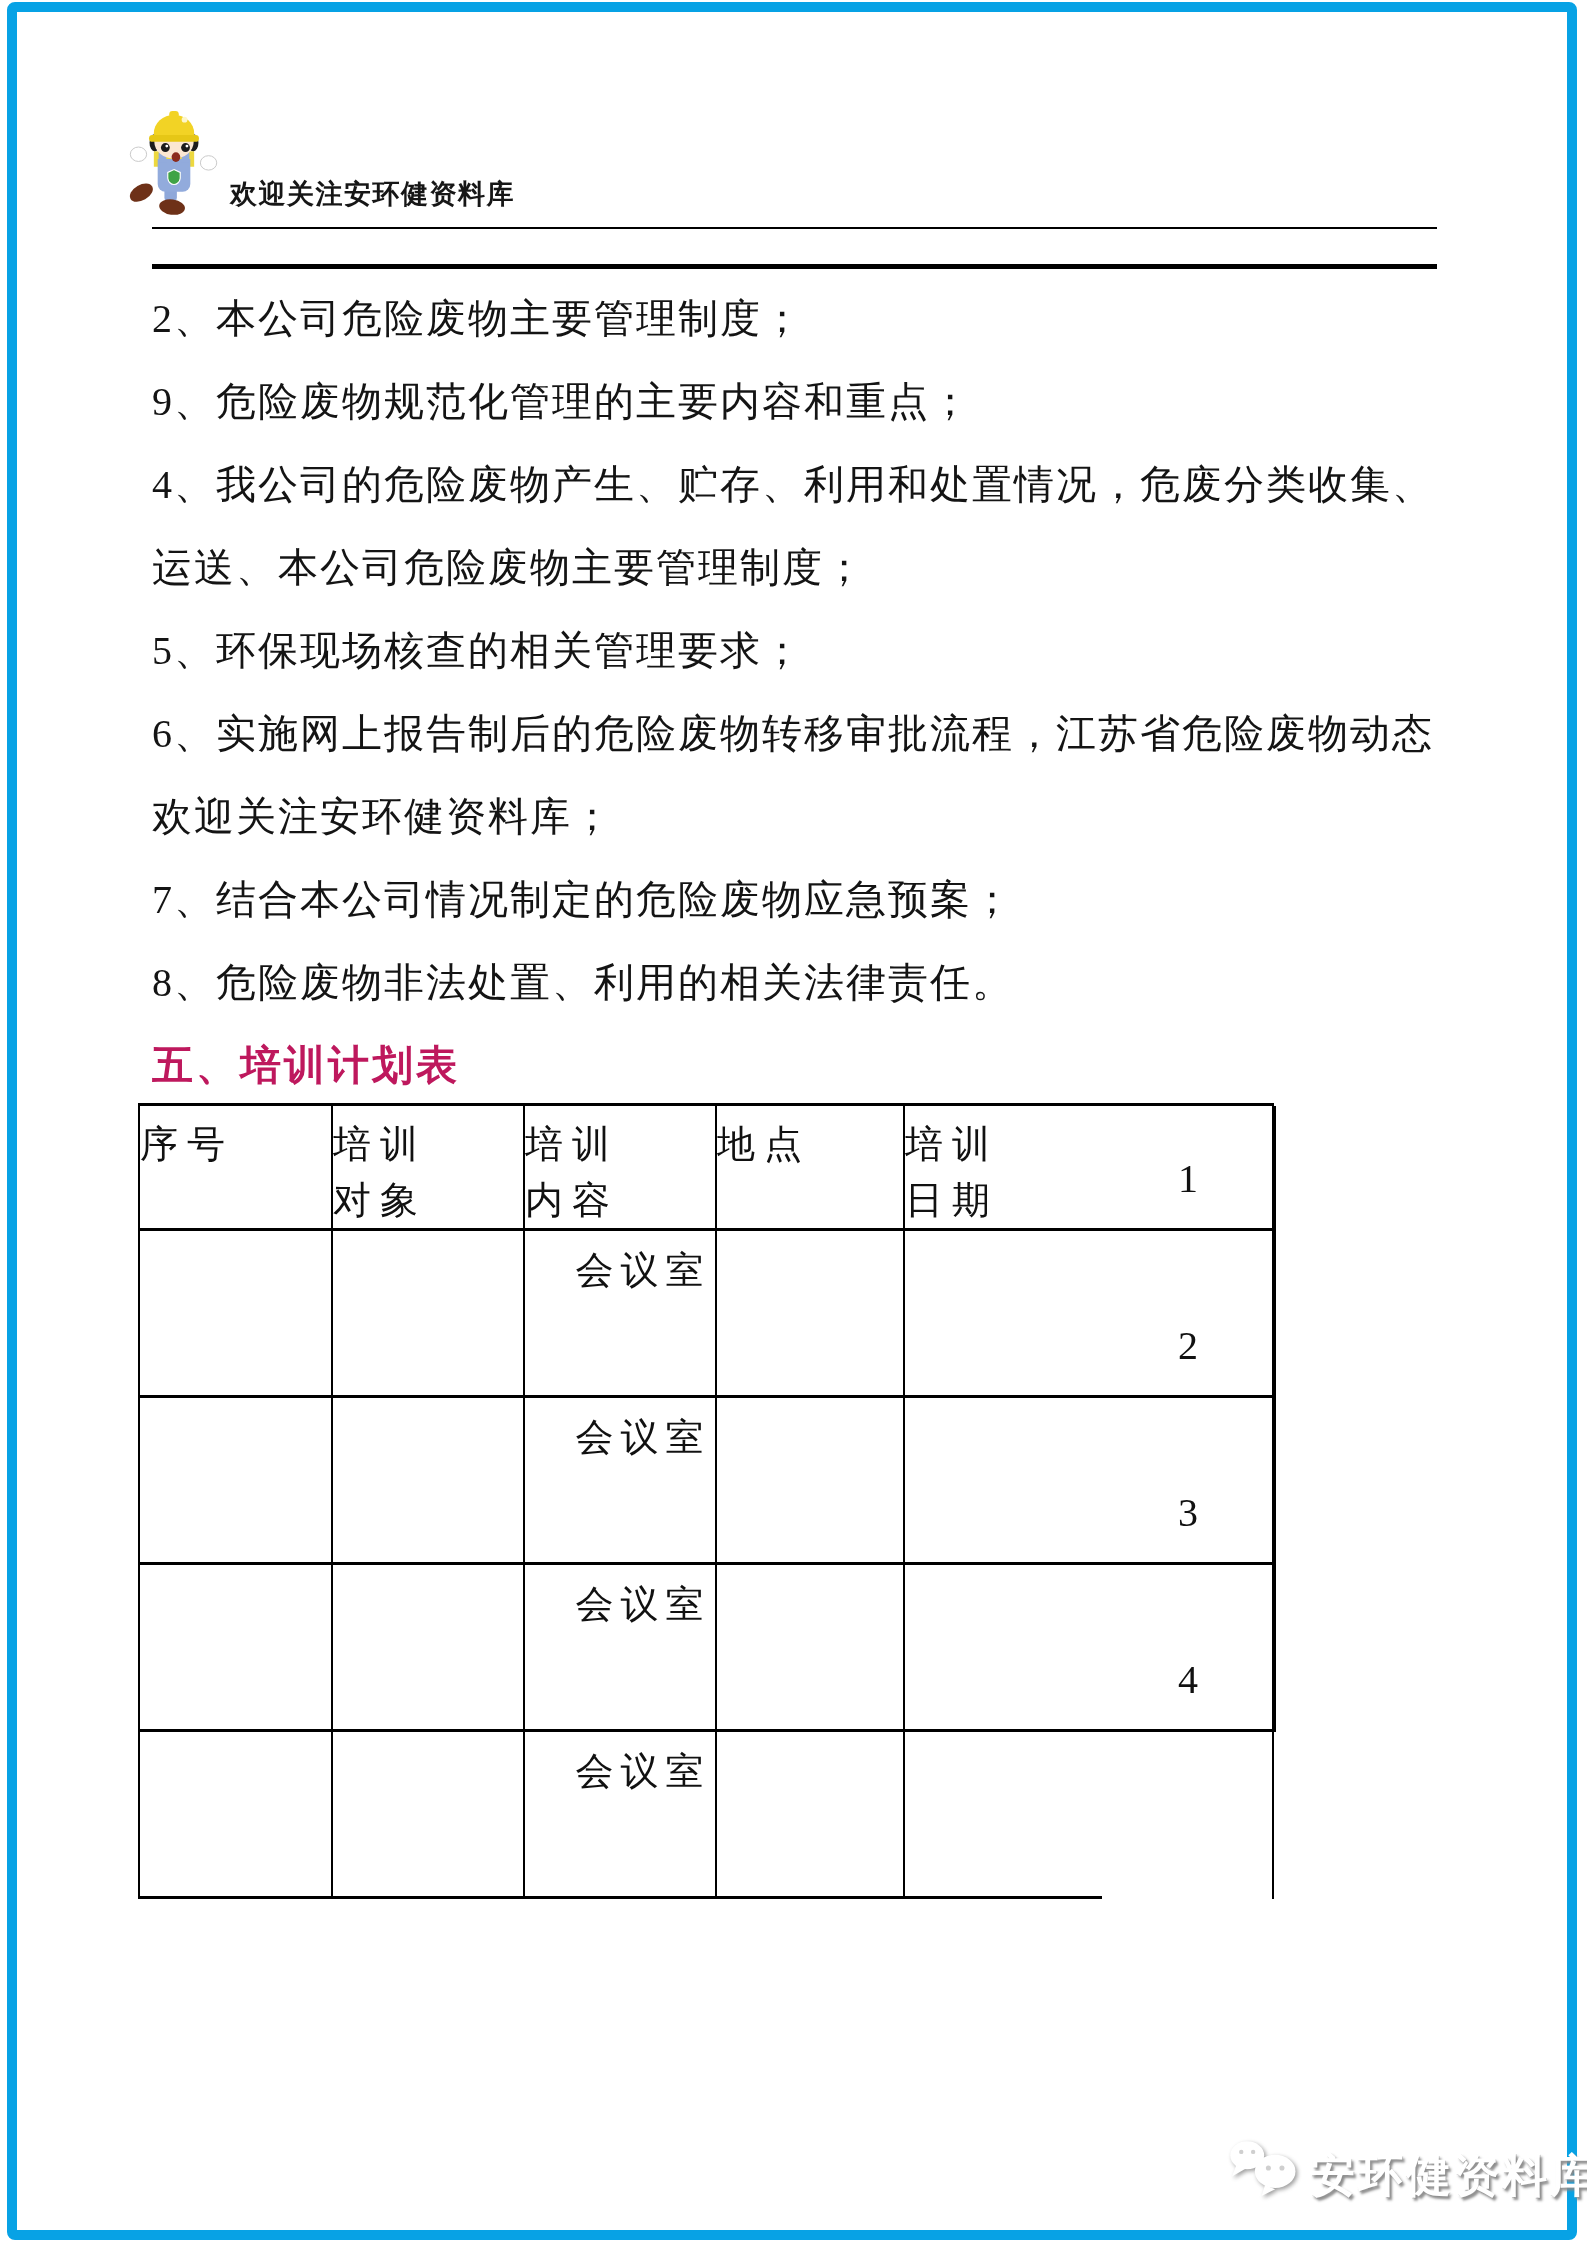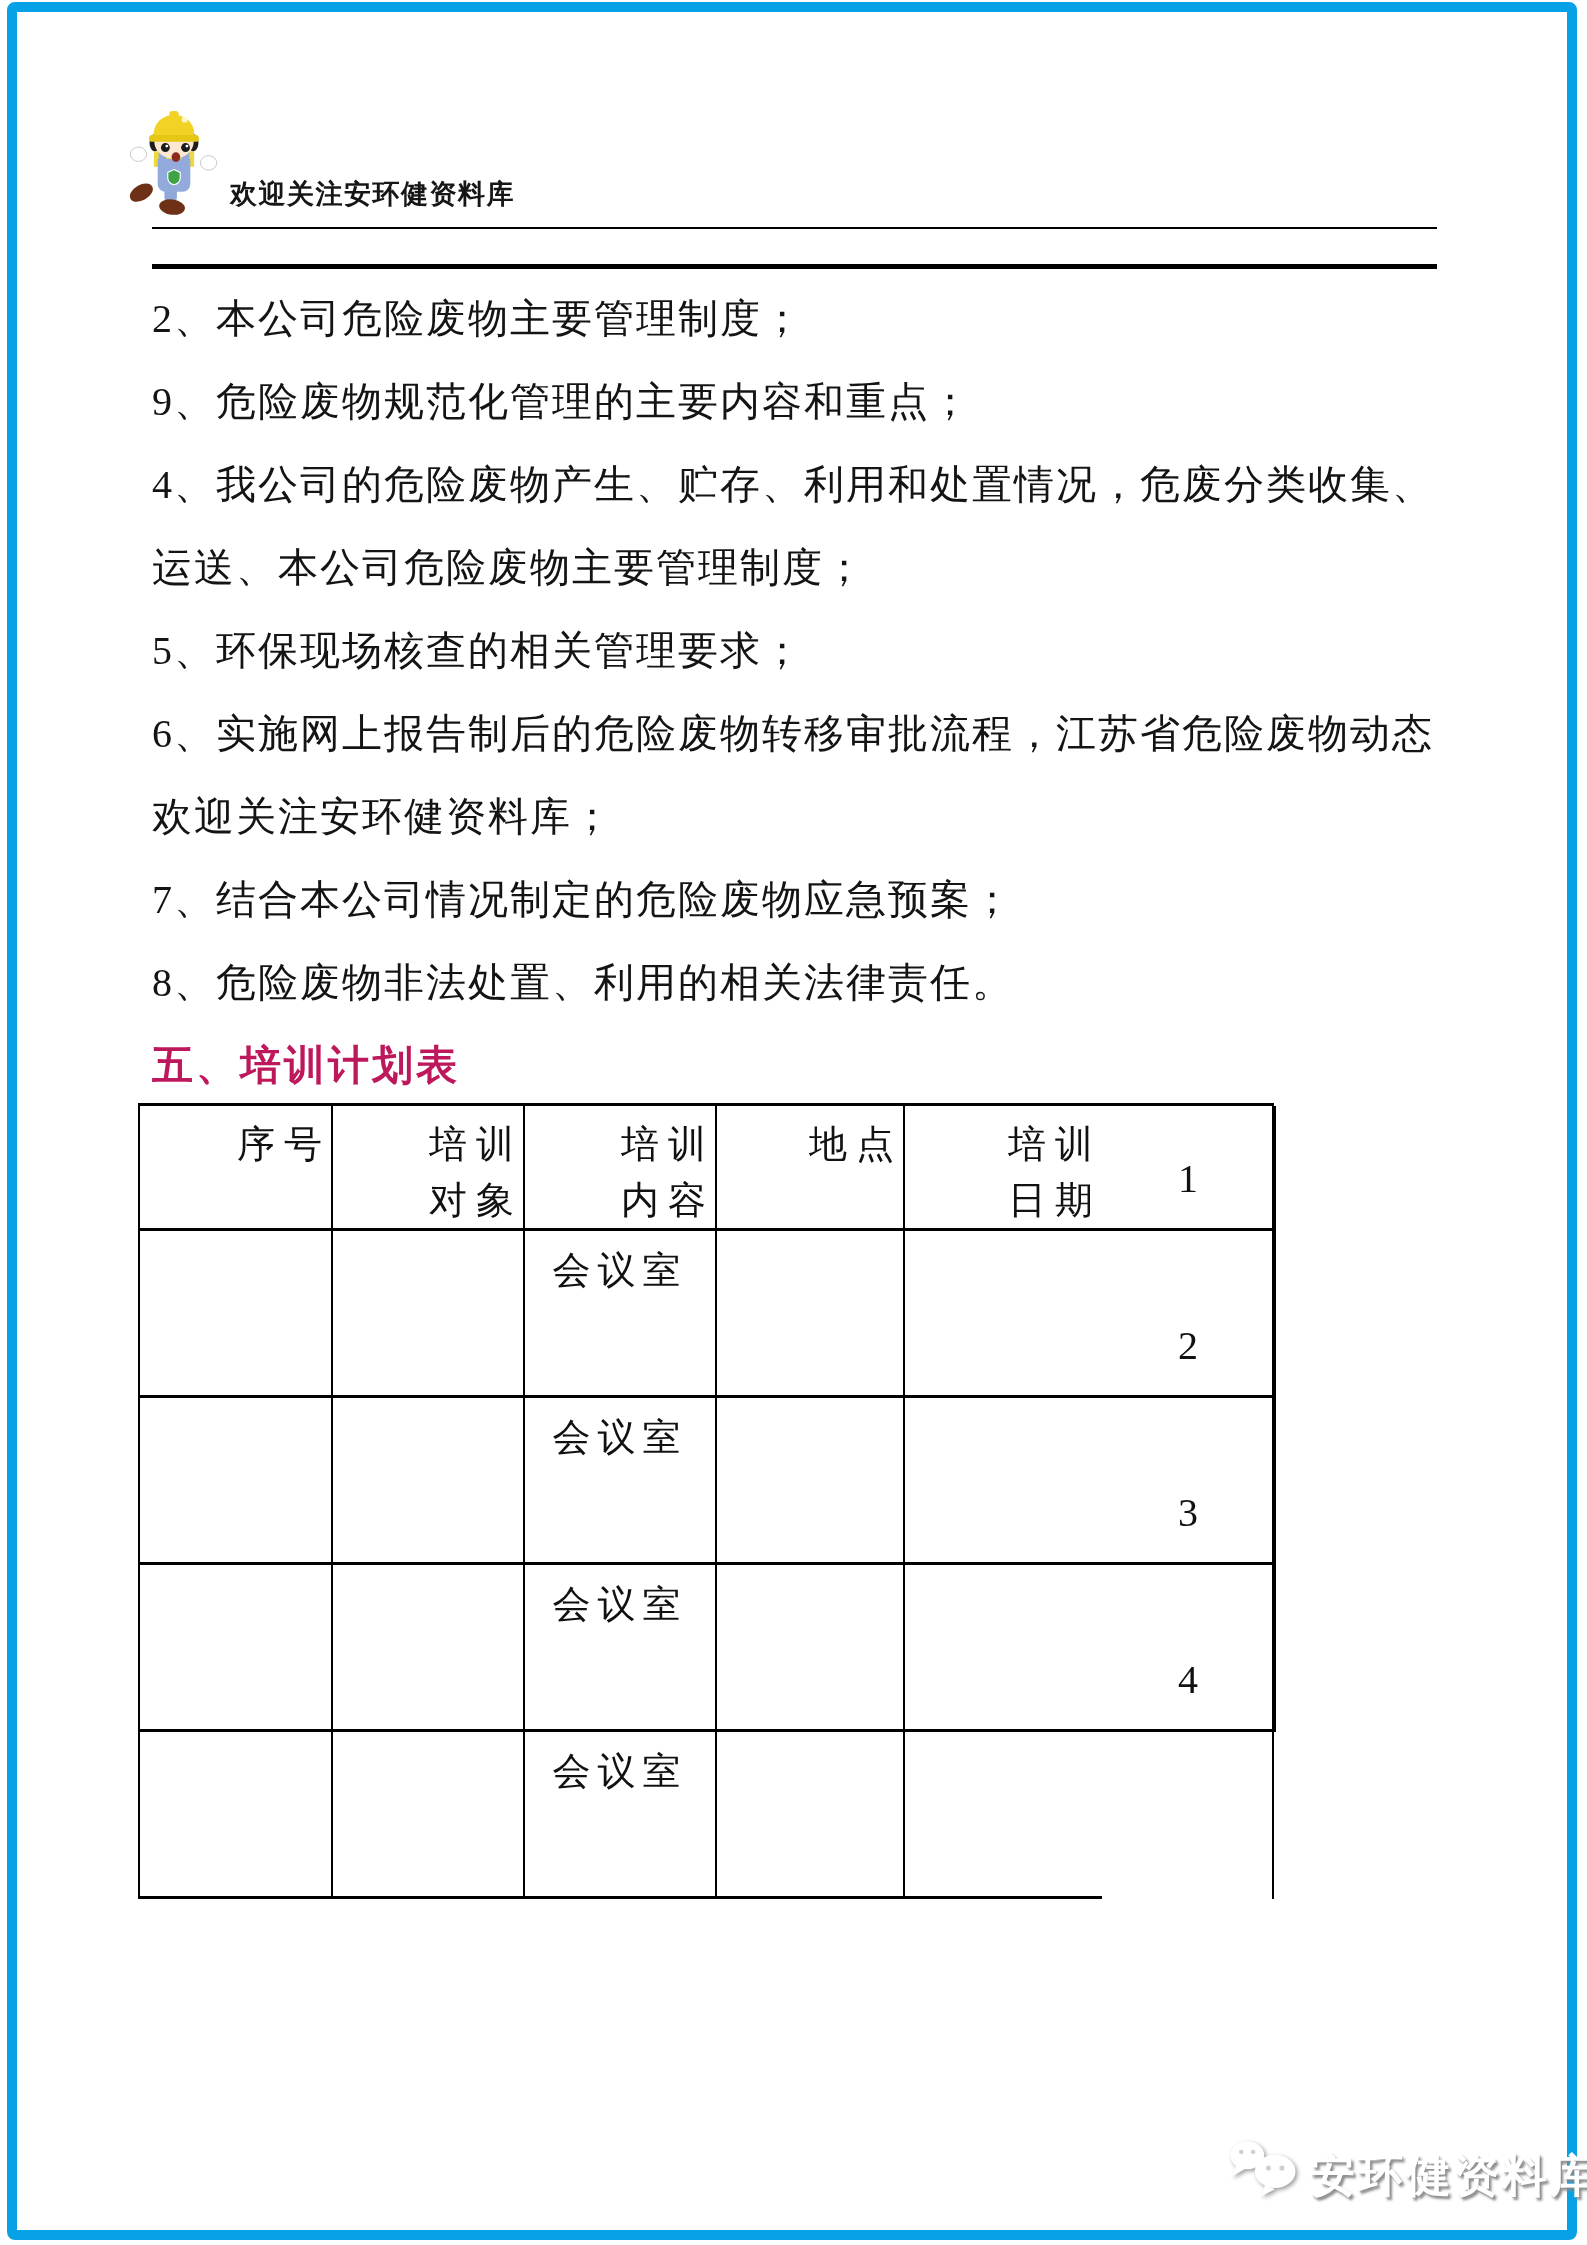--- a/index.html
+++ b/index.html
@@ -36,30 +36,30 @@
     display:grid;grid-template-columns:193px 192px 192px 188px 197px 174px;
     grid-template-rows:125px 167px 167px 167px 167px;
     border-top:3px solid #000;border-left:2px solid #000;border-right:2px solid #000;
   }
   .cell{
     box-sizing:border-box;border-right:2px solid #000;border-bottom:3px solid #000;
     position:relative;
   }
   .cell.lastcol{border-right:none;}
   .th{
-    text-align:right;padding-top:10px;font-size:38px;line-height:56px;
+    text-align:left;padding-top:10px;font-size:38px;line-height:56px;
     letter-spacing:9px;color:#111;
   }
   .td-num{
     position:absolute;bottom:26px;left:0;width:100%;text-align:center;
     font-size:40px;color:#111;
   }
   .td-loc{
     position:absolute;top:14px;left:0;width:100%;text-align:center;
-    font-size:38px;letter-spacing:7px;color:#111;
+    font-size:38px;letter-spacing:7px;color:#111;padding-left:23px;
   }
   
   .wicon{
     position:absolute;left:1226px;top:2136px;width:78px;height:64px;
     filter:drop-shadow(2.5px 2.5px 2px rgba(145,145,145,0.9));
   }
   .wtext{
     position:absolute;left:1310px;top:2146px;font-size:45px;font-weight:bold;
     font-family:"Liberation Sans","DejaVu Sans",sans-serif;letter-spacing:3px;
     color:#ffffff;white-space:nowrap;

